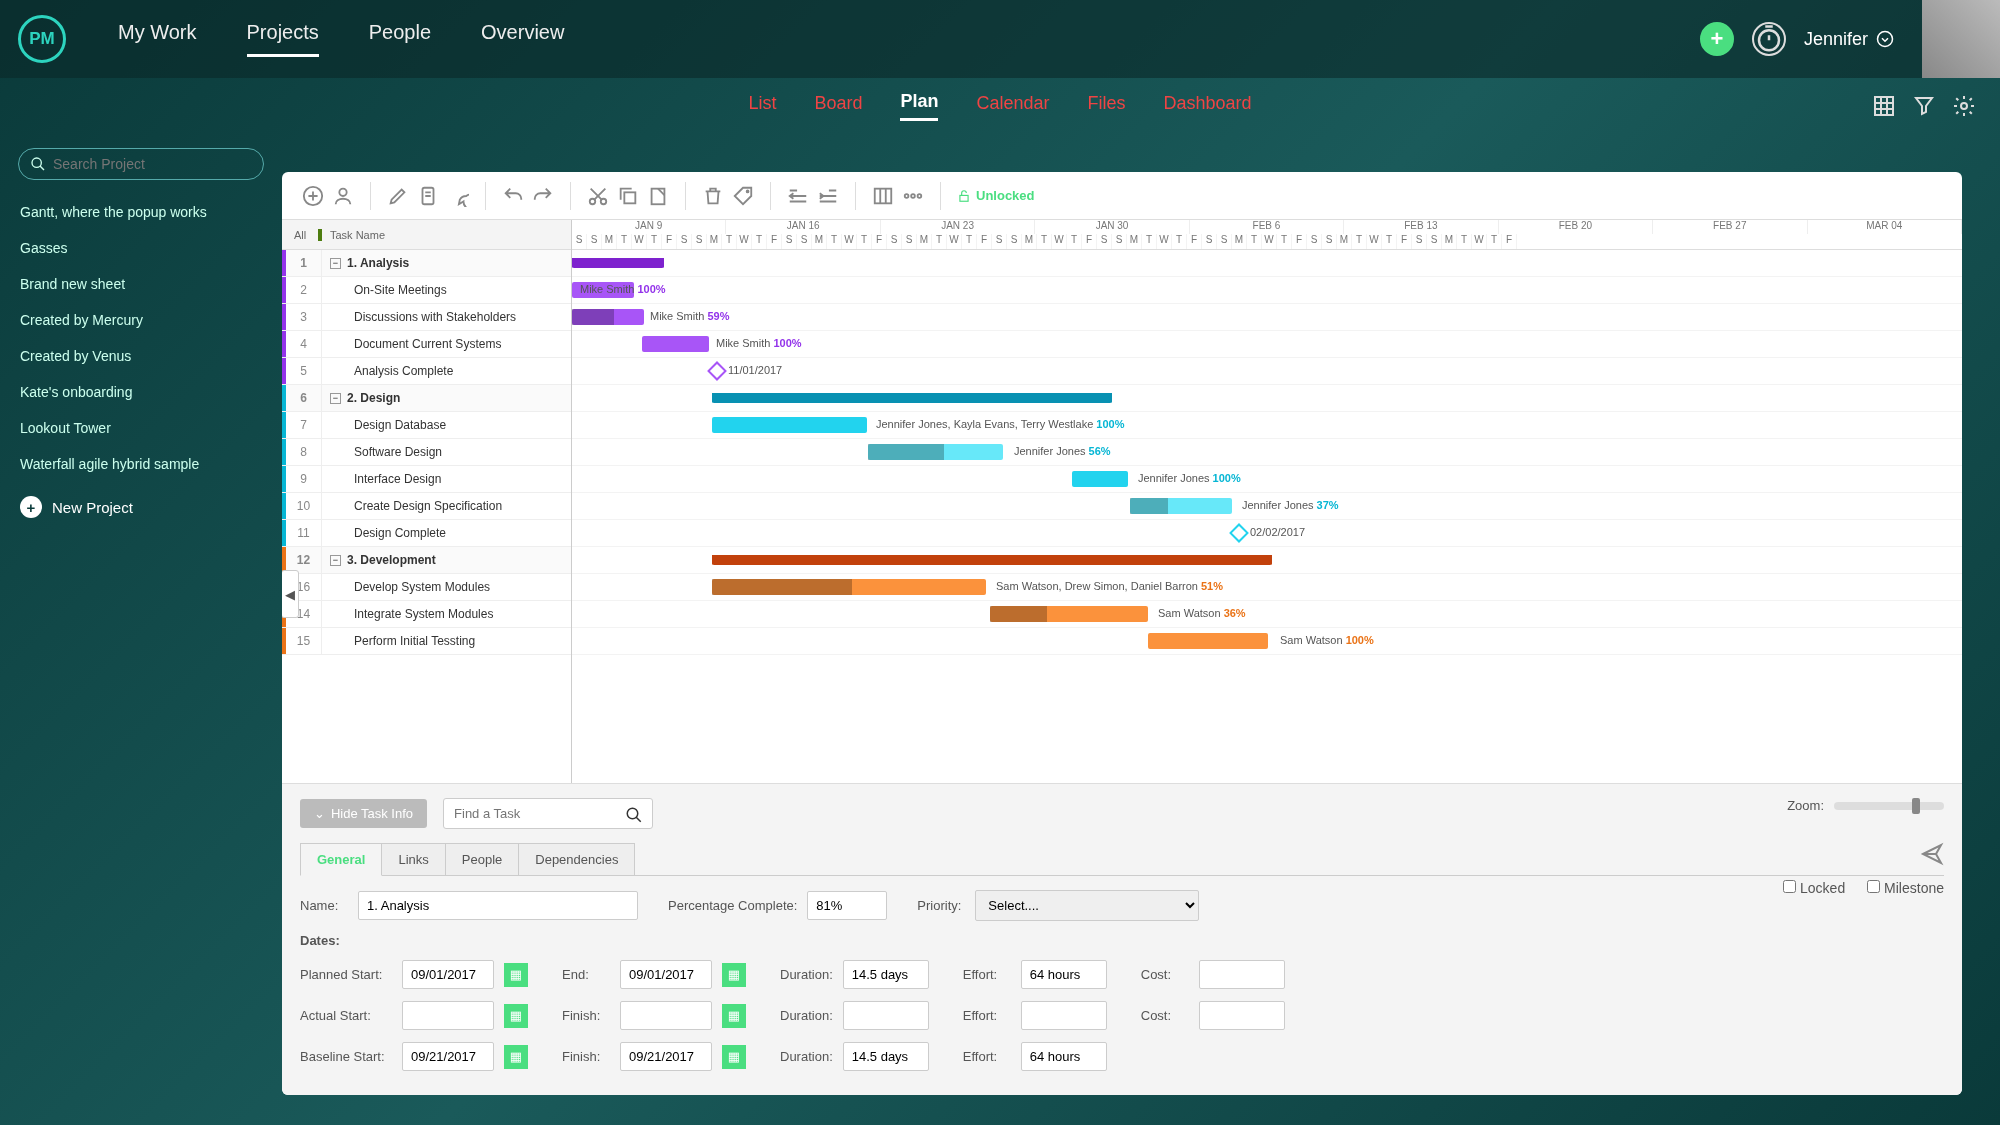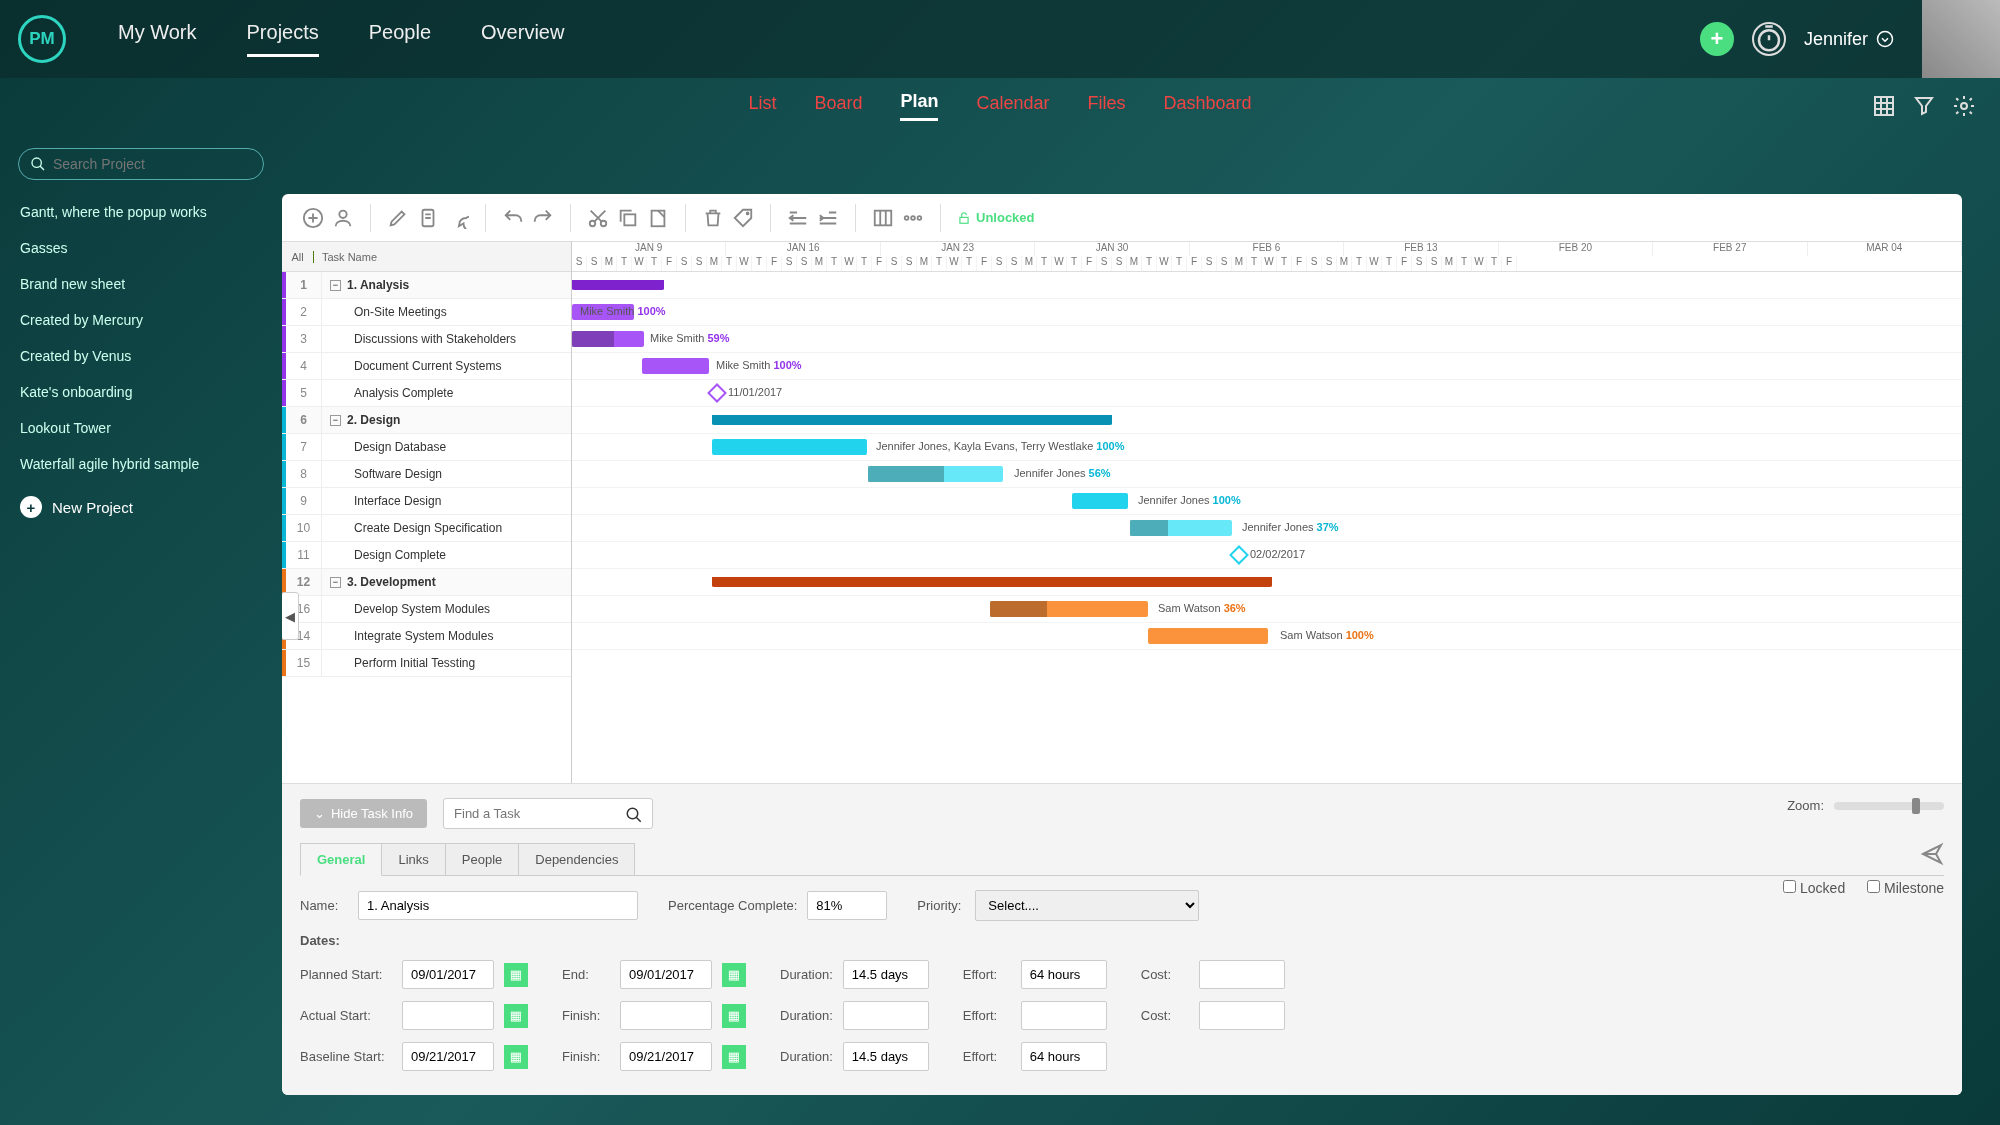--- a/index.html
+++ b/index.html
@@ -24,29 +24,29 @@
 .searchwrap{margin:0 18px 14px}
 .search{width:100%;background:transparent;border:1px solid #5aa;border-radius:16px;padding:7px 12px 7px 34px;color:#cfe;font-size:14px}
 .searchwrap{position:relative}
 .searchwrap svg{position:absolute;left:12px;top:8px;width:16px;height:16px}
 .plist{display:flex;flex-direction:column}
 .plist a{padding:10px 20px;color:#cfe;font-size:14px;text-decoration:none}
 .plist a.active{background:#e8ece8;color:#222;font-weight:600}
 .newproj{display:flex;align-items:center;gap:10px;padding:14px 20px;color:#fff;font-size:15px}
 .newproj .ic{width:22px;height:22px;border-radius:50%;background:#fff;color:#0a3a3a;display:flex;align-items:center;justify-content:center;font-weight:700}
 .content{flex:1;padding:0 38px 30px 0;display:flex;flex-direction:column;gap:0}
-.panel{background:#fff;border-radius:6px;flex:1;display:flex;flex-direction:column;overflow:hidden;margin-top:60px}
+.panel{background:#fff;border-radius:6px;flex:1;display:flex;flex-direction:column;overflow:hidden;margin-top:38px}
 .toolbar{height:48px;border-bottom:1px solid #ddd;display:flex;align-items:center;padding:0 20px;gap:8px;color:#888}
 .toolbar .sep{width:1px;height:28px;background:#ddd;margin:0 8px}
 .toolbar .ic{width:22px;height:22px;display:flex;align-items:center;justify-content:center;cursor:pointer}
 .unlocked{color:#4ade80;font-size:13px;font-weight:600;display:flex;gap:5px;align-items:center}
 .ganttarea{flex:1;display:flex;overflow:hidden;position:relative}
 .tasklist{width:290px;border-right:1px solid #ccc;overflow:hidden}
 .tlhead{display:flex;height:30px;background:#f4f4f4;border-bottom:1px solid #ddd;font-size:11px;color:#666;align-items:center}
-.tlhead .c1{width:32px;text-align:center;border-right:1px solid #4d7c0f}
+.tlhead .c1{width:40px;text-align:center;border-right:4px solid #4d7c0f}
 .tlhead .c2{flex:1;padding-left:8px}
 .trow{display:flex;height:27px;align-items:center;border-bottom:1px solid #eee;font-size:12px}
 .trow .num{width:40px;text-align:center;color:#888;border-right:1px solid #eee;border-left:4px solid transparent;height:100%;display:flex;align-items:center;justify-content:center}
 .trow.purple .num{border-left-color:#9333ea}
 .trow.blue .num{border-left-color:#06b6d4}
 .trow.orange .num{border-left-color:#ea7317}
 .trow .tname{flex:1;padding-left:8px;display:flex;align-items:center;gap:6px}
 .trow.phase{font-weight:700;background:#fafafa}
 .trow .indent{padding-left:32px}
 .chev{width:11px;height:11px;border:1px solid #999;display:inline-flex;align-items:center;justify-content:center;font-size:9px;color:#666}
@@ -503,20 +503,26 @@
                 <div class="barlabel " style="left: 670px;">Jennifer Jones <span class="pct">37%</span></div>
               </div>
               <div class="chartrow">
                 <div class="diamond" style="left: 660px; border-color: rgb(34, 211, 238);"></div>
                 <div class="barlabel " style="left: 678px;">02/02/2017</div>
               </div>
               <div class="chartrow">
                 <div class="bar bracket" style="left: 140px; width: 560px; background: rgb(194, 65, 12); color: rgb(194, 65, 12);"></div>
               </div>
               <div class="chartrow">
+                <div class="bar" style="left: 140px; width: 274px; background: rgb(251, 146, 60); color: rgb(251, 146, 60);">
+                  <div style="position: absolute; left: 0px; top: 0px; height: 100%; width: 51%; background: rgba(0, 0, 0, 0.25);"></div>
+                </div>
+                <div class="barlabel o" style="left: 424px;">Sam Watson, Drew Simon, Daniel Barron <span class="pct">51%</span></div>
+              </div>
+              <div class="chartrow">
                 <div class="bar" style="left: 418px; width: 158px; background: rgb(251, 146, 60); color: rgb(251, 146, 60);">
                   <div style="position: absolute; left: 0px; top: 0px; height: 100%; width: 36%; background: rgba(0, 0, 0, 0.25);"></div>
                 </div>
                 <div class="barlabel o" style="left: 586px;">Sam Watson <span class="pct">36%</span></div>
               </div>
               <div class="chartrow">
                 <div class="bar" style="left: 576px; width: 120px; background: rgb(251, 146, 60); color: rgb(251, 146, 60);"></div>
                 <div class="barlabel o" style="left: 708px;">Sam Watson <span class="pct">100%</span></div>
               </div>
             </div>

